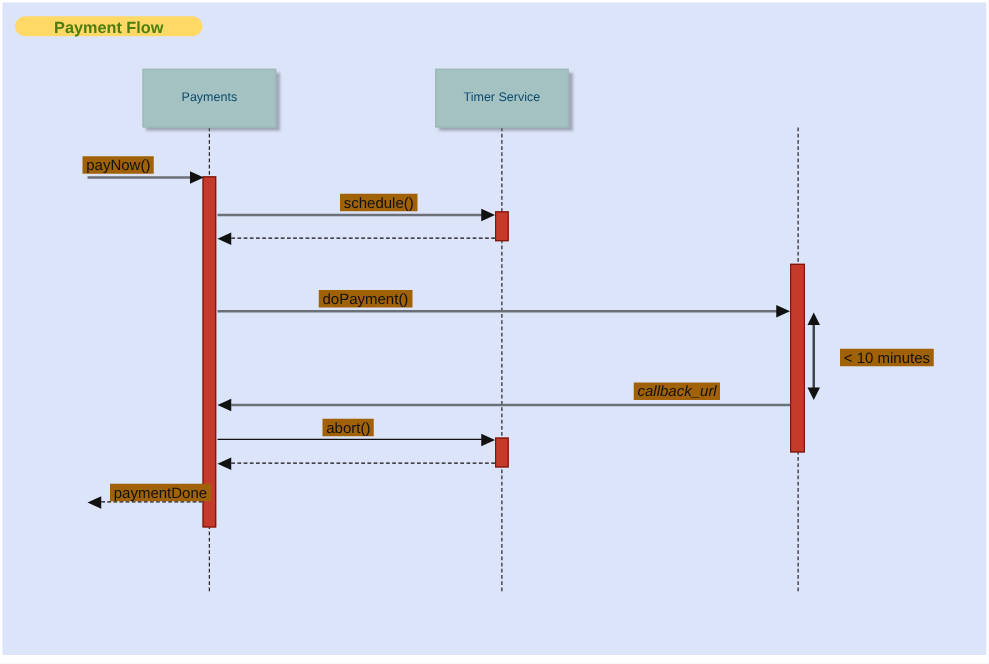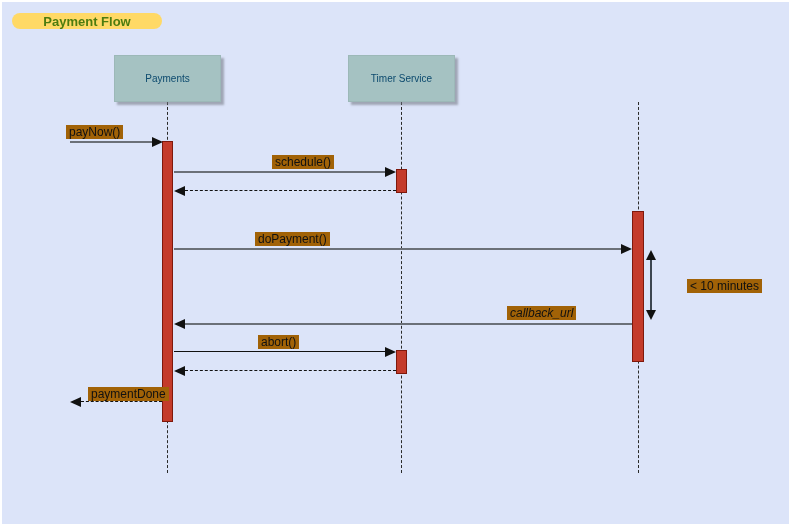--- a/index.html
+++ b/index.html
@@ -130,16 +130,16 @@
   <div>
     <div class="msg-line dashed" style="left:79px; top:399px; width:81px;"></div>
     <div class="arr-l" style="left:68px; top:395px;"></div>
     <div class="msg-label" style="left:86px; top:385px;">paymentDone</div>
   </div>
 
   <div>
     <div class="v-line" style="left:648px; top:256px; height:54px;"></div>
     <div class="arr-up" style="left:644px; top:248px;"></div>
     <div class="arr-down" style="left:644px; top:308px;"></div>
-    <div class="msg-label" style="left:685px; top:277px;">&lt; 10 minutes</div>
+    <div class="msg-label" style="left:670px; top:277px;">&lt; 10 minutes</div>
   </div>
 
 </div>
 
 </body></html>

